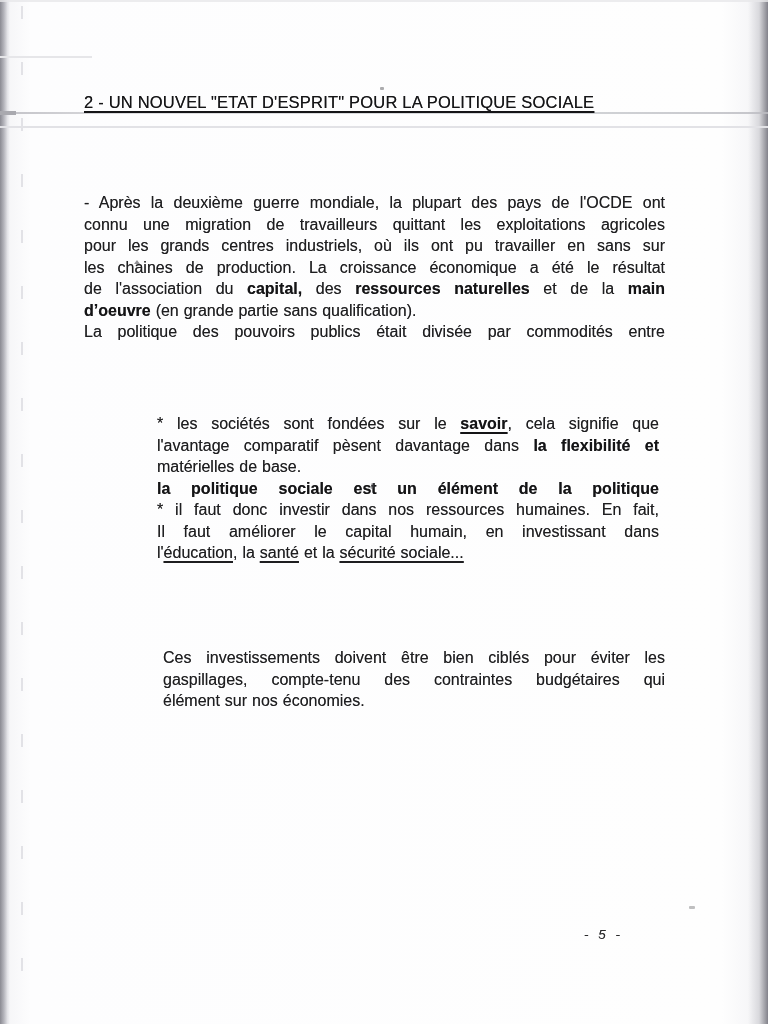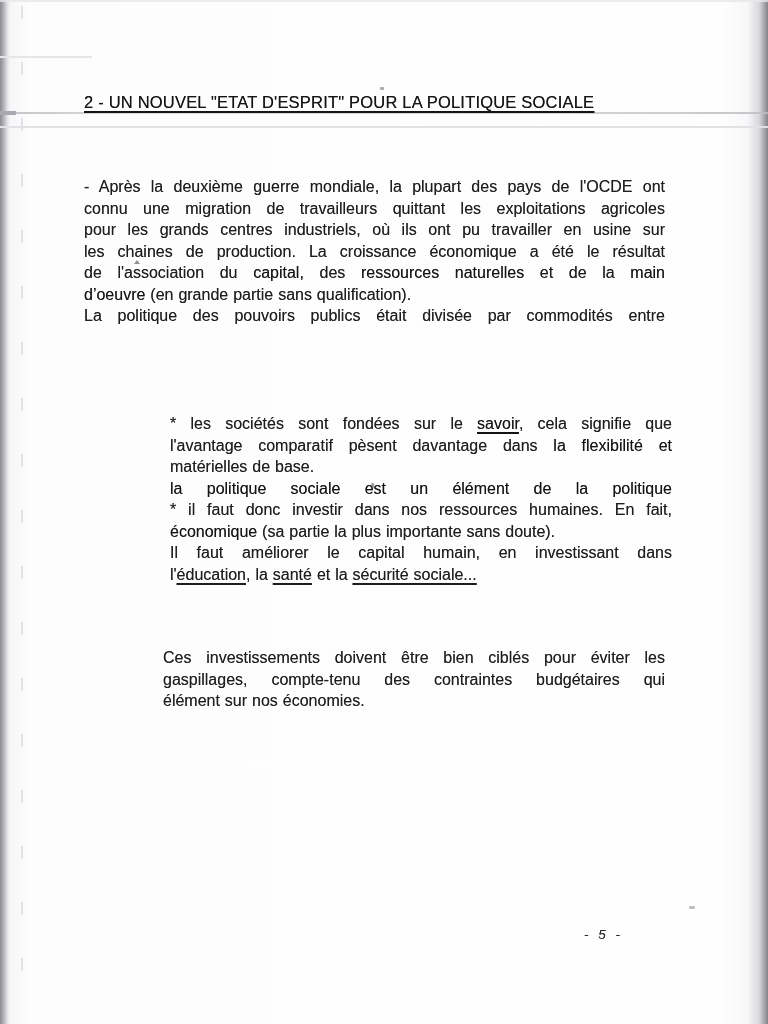--- a/index.html
+++ b/index.html
@@ -23,27 +23,27 @@
   .crease-tick{position:absolute;left:0;top:111px;width:16px;height:4px;background:#a9a9af;}
   .short-line{position:absolute;left:0;top:56px;width:92px;height:2px;background:#e6e6e9;}
   
   .doc-title{
     position:absolute;left:84px;top:92px;margin:0;
     font-size:16.5px;font-weight:400;line-height:21px;letter-spacing:.2px;color:#151517;
     text-decoration:underline;text-decoration-thickness:1.8px;text-underline-offset:3px;
     text-decoration-skip-ink:none;text-shadow:0 0 .6px rgba(20,20,20,.75);
   }
   .tblock{position:absolute;font-size:16px;color:#1e1e20;text-shadow:0 0 .5px rgba(25,25,25,.6);}
-  .b1{left:84px;top:176px;width:581px;}
+  .b1{left:84px;top:192px;width:581px;}
   .b2{left:84px;top:391px;width:581px;}
-  .b3{left:170px;top:413px;width:502px;}
+  .b3{left:157px;top:413px;width:502px;}
   .b4{left:163px;top:627px;width:502px;margin-top:20px;}
   .tline{min-height:21.5px;line-height:21.5px;text-align:left;word-spacing:.5px;}
   .just{text-align:justify;text-align-last:justify;}
-  .b{font-weight:normal;color:#141416;}
+  .b{font-weight:bold;color:#141416;}
   .u{text-decoration:underline;text-decoration-thickness:1.5px;text-underline-offset:2.5px;text-decoration-skip-ink:none;text-align:center;}
   .page-number{
     position:absolute;left:584px;top:927px;
     font-size:13.5px;font-style:italic;letter-spacing:3px;color:#2a2a2c;
     text-shadow:0 0 .5px rgba(25,25,25,.6);
   }
   
   .artifact{position:absolute;background:#4a4a4e;}
   .a1{left:380px;top:87px;width:4px;height:3px;opacity:.45;border-radius:1px;}
   .a2{left:371px;top:483px;width:3px;height:6px;opacity:.55;border-radius:1px;transform:rotate(12deg);}
@@ -62,33 +62,32 @@
   <div class="short-line"></div>
   <div class="crease crease-a"></div>
   <div class="crease crease-b"></div>
   <div class="crease-tick"></div>
 
   <h1 class="doc-title">2 - UN NOUVEL "ETAT D'ESPRIT" POUR LA POLITIQUE SOCIALE</h1>
 
   <div class="tblock b1">
       <div class="tline just"><span>- Après la deuxième guerre mondiale, la plupart des pays de l'OCDE ont</span></div>
       <div class="tline just"><span>connu une migration de travailleurs quittant les exploitations agricoles</span></div>
-      <div class="tline just"><span>pour les grands centres industriels, où ils ont pu travailler en usine sur</span></div>
+      <div class="tline just"><span>pour les grands centres industriels, où ils ont pu travailler en sans sur</span></div>
       <div class="tline just"><span>les chaines de production. La croissance économique a été le résultat</span></div>
       <div class="tline just"><span>de l'association du </span><span class="b">capital,</span><span> des </span><span class="b">ressources naturelles</span><span> et de la </span><span class="b">main</span></div>
       <div class="tline"><span class="b">d’oeuvre</span><span> (en grande partie sans qualification).</span></div>
       <div class="tline just"><span>La politique des pouvoirs publics était divisée par commodités entre</span></div>
     </div>
   <div class="tblock b3">
       <div class="tline just"><span>* les sociétés sont fondées sur le </span><span class="b u">savoir</span><span>, cela signifie que</span></div>
       <div class="tline just"><span>l'avantage comparatif pèsent davantage dans </span><span class="b">la flexibilité et</span></div>
       <div class="tline"><span>matérielles de base.</span></div>
       <div class="tline just"><span class="b">la politique sociale est un élément de la politique</span></div>
       <div class="tline just"><span>* il faut donc investir dans nos ressources humaines. En fait,</span></div>
-      <div class="tline"><span class="b">économique</span><span> (sa partie la plus importante sans doute).</span></div>
       <div class="tline just"><span>Il faut améliorer le capital humain, en investissant dans</span></div>
       <div class="tline"><span>l'</span><span class="u">éducation</span><span>, la </span><span class="u">santé</span><span> et la </span><span class="u">sécurité sociale...</span></div>
     </div>
   <div class="tblock b4">
       <div class="tline just"><span>Ces investissements doivent être bien ciblés pour éviter les</span></div>
       <div class="tline just"><span>gaspillages, compte-tenu des contraintes budgétaires qui</span></div>
       <div class="tline"><span>élément sur nos économies.</span></div>
     </div>
 
   <div class="page-number">- 5 -</div>

